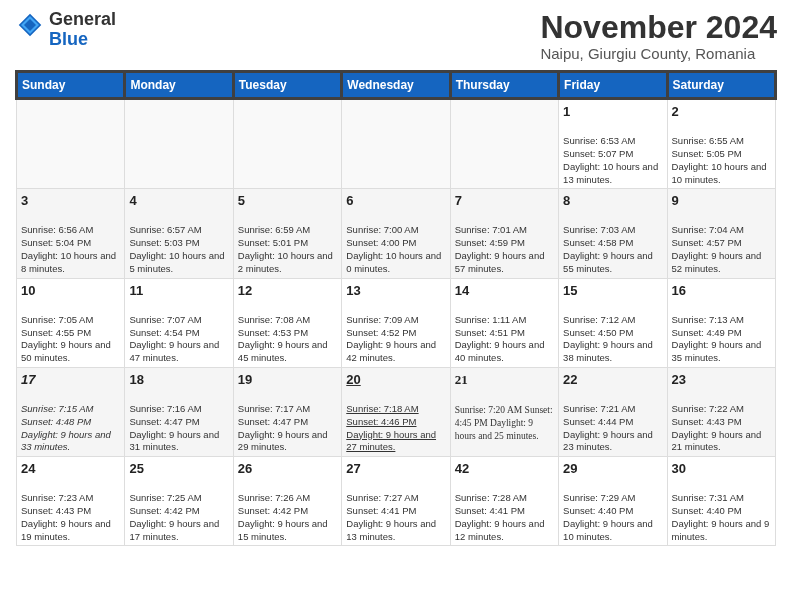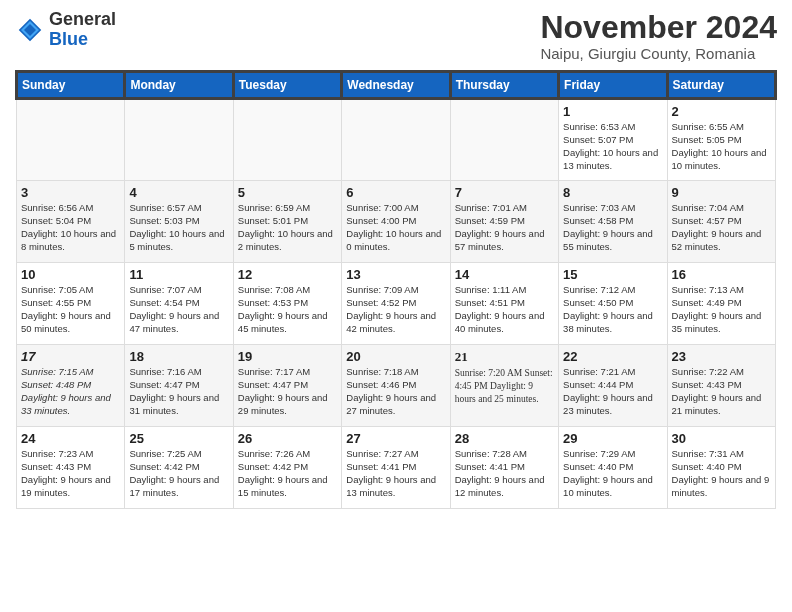--- a/index.html
+++ b/index.html
@@ -17,21 +17,20 @@
       background: #fff;
     }
     .header {
       display: flex;
       justify-content: space-between;
       align-items: flex-start;
       margin-bottom: 8px;
     }
     .logo {
       display: flex;
-      align-items: center;
       gap: 4px;
     }
     .logo-text {
       font-size: 18px;
       font-weight: bold;
       line-height: 1.1;
     }
     .logo-text .general { color: #333; }
     .logo-text .blue { color: #1565c0; }
     .logo-icon {
@@ -80,20 +79,21 @@
       font-size: 13px;
       font-weight: bold;
       color: #222;
       display: block;
       margin-bottom: 2px;
     }
     .day-info {
       font-size: 9.5px;
       line-height: 1.35;
       color: #333;
+      margin-top: 16px;
     }
     .week-row td {
       background: #fff;
     }
     .week-row:nth-child(even) td {
       background: #f5f5f5;
     }
   </style>
 </head>
 <body>
@@ -249,21 +249,21 @@
             <div class="day-info">Sunrise: 7:16 AM
 Sunset: 4:47 PM
 Daylight: 9 hours and 31 minutes.</div>
           </td>
           <td style="background: rgb(245, 245, 245);">
             <span class="day-number">19</span>
             <div class="day-info">Sunrise: 7:17 AM
 Sunset: 4:47 PM
 Daylight: 9 hours and 29 minutes.</div>
           </td>
-          <td style="background: rgb(245, 245, 245);">
+          <td style="background: rgb(245, 245, 245); text-decoration: underline;">
             <span class="day-number">20</span>
             <div class="day-info">Sunrise: 7:18 AM
 Sunset: 4:46 PM
 Daylight: 9 hours and 27 minutes.</div>
           </td>
           <td style="background: rgb(245, 245, 245); font-family: Liberation Serif, serif;">
             <span class="day-number">21</span>
             <div class="day-info">Sunrise: 7:20 AM
 Sunset: 4:45 PM
 Daylight: 9 hours and 25 minutes.</div>
@@ -300,21 +300,21 @@
 Sunset: 4:42 PM
 Daylight: 9 hours and 15 minutes.</div>
           </td>
           <td>
             <span class="day-number">27</span>
             <div class="day-info">Sunrise: 7:27 AM
 Sunset: 4:41 PM
 Daylight: 9 hours and 13 minutes.</div>
           </td>
           <td>
-            <span class="day-number">28</span>
+            <span class="day-number">42</span>
             <div class="day-info">Sunrise: 7:28 AM
 Sunset: 4:41 PM
 Daylight: 9 hours and 12 minutes.</div>
           </td>
           <td>
             <span class="day-number">29</span>
             <div class="day-info">Sunrise: 7:29 AM
 Sunset: 4:40 PM
 Daylight: 9 hours and 10 minutes.</div>
           </td>

